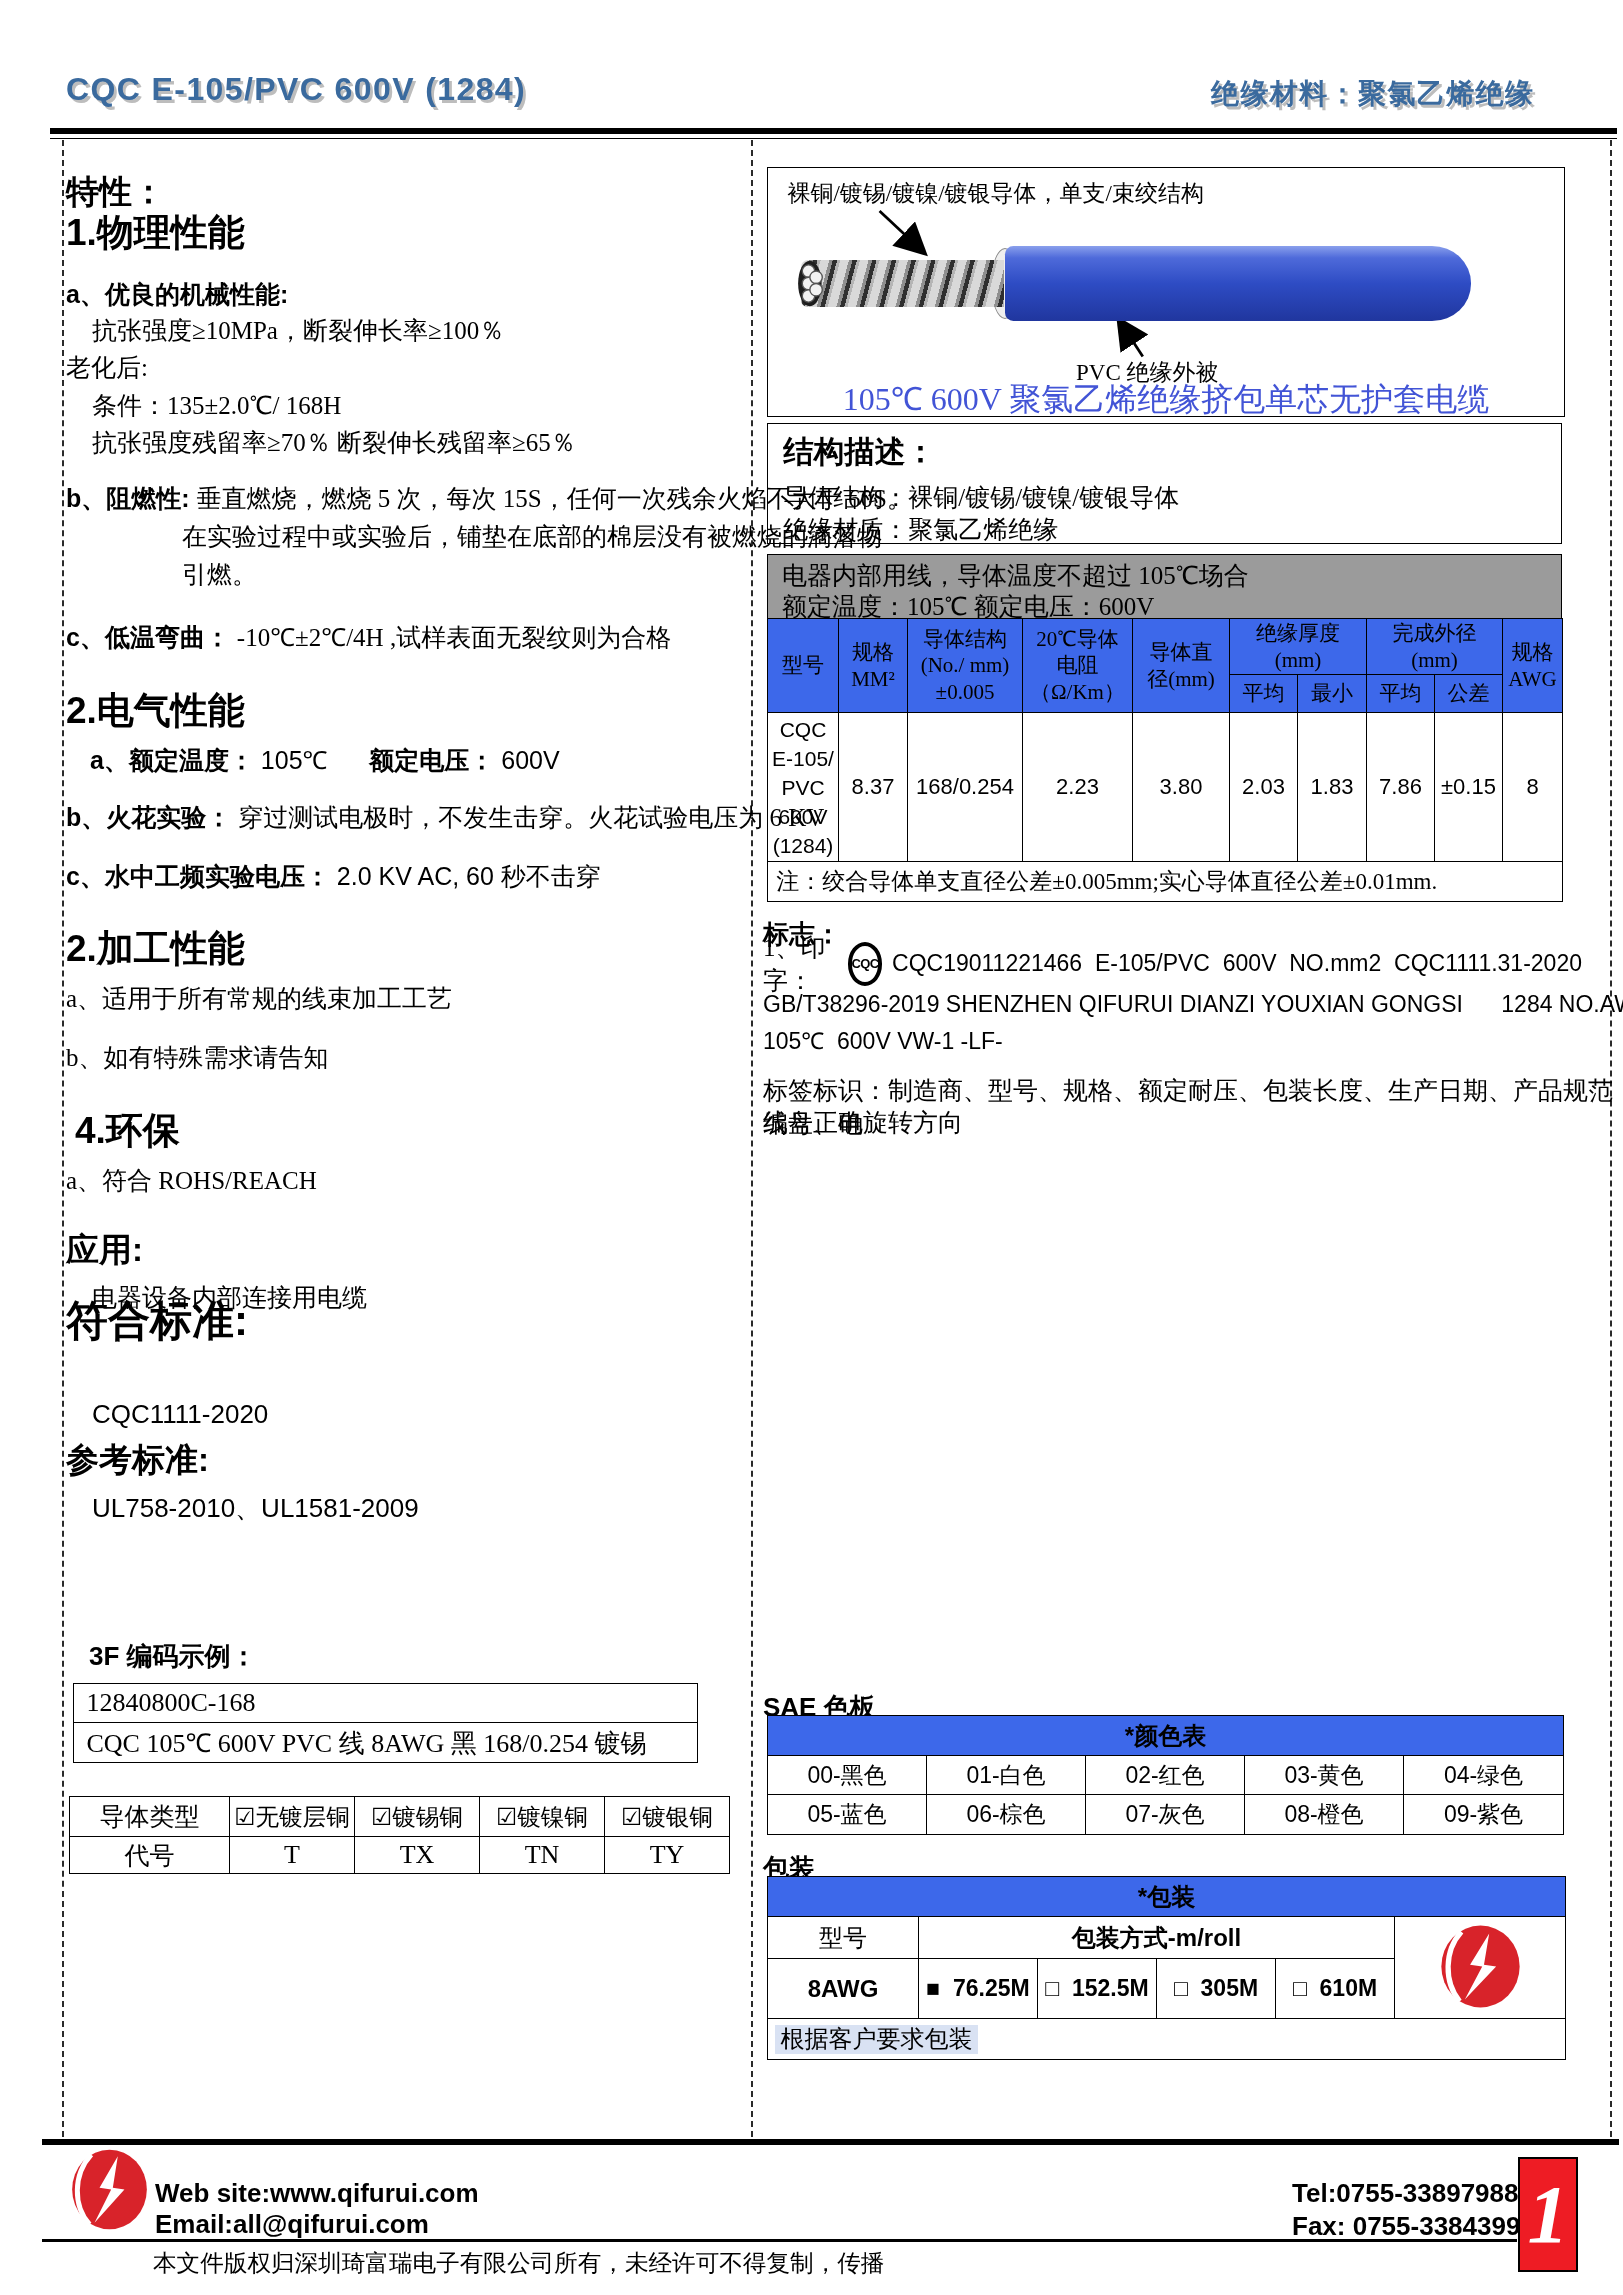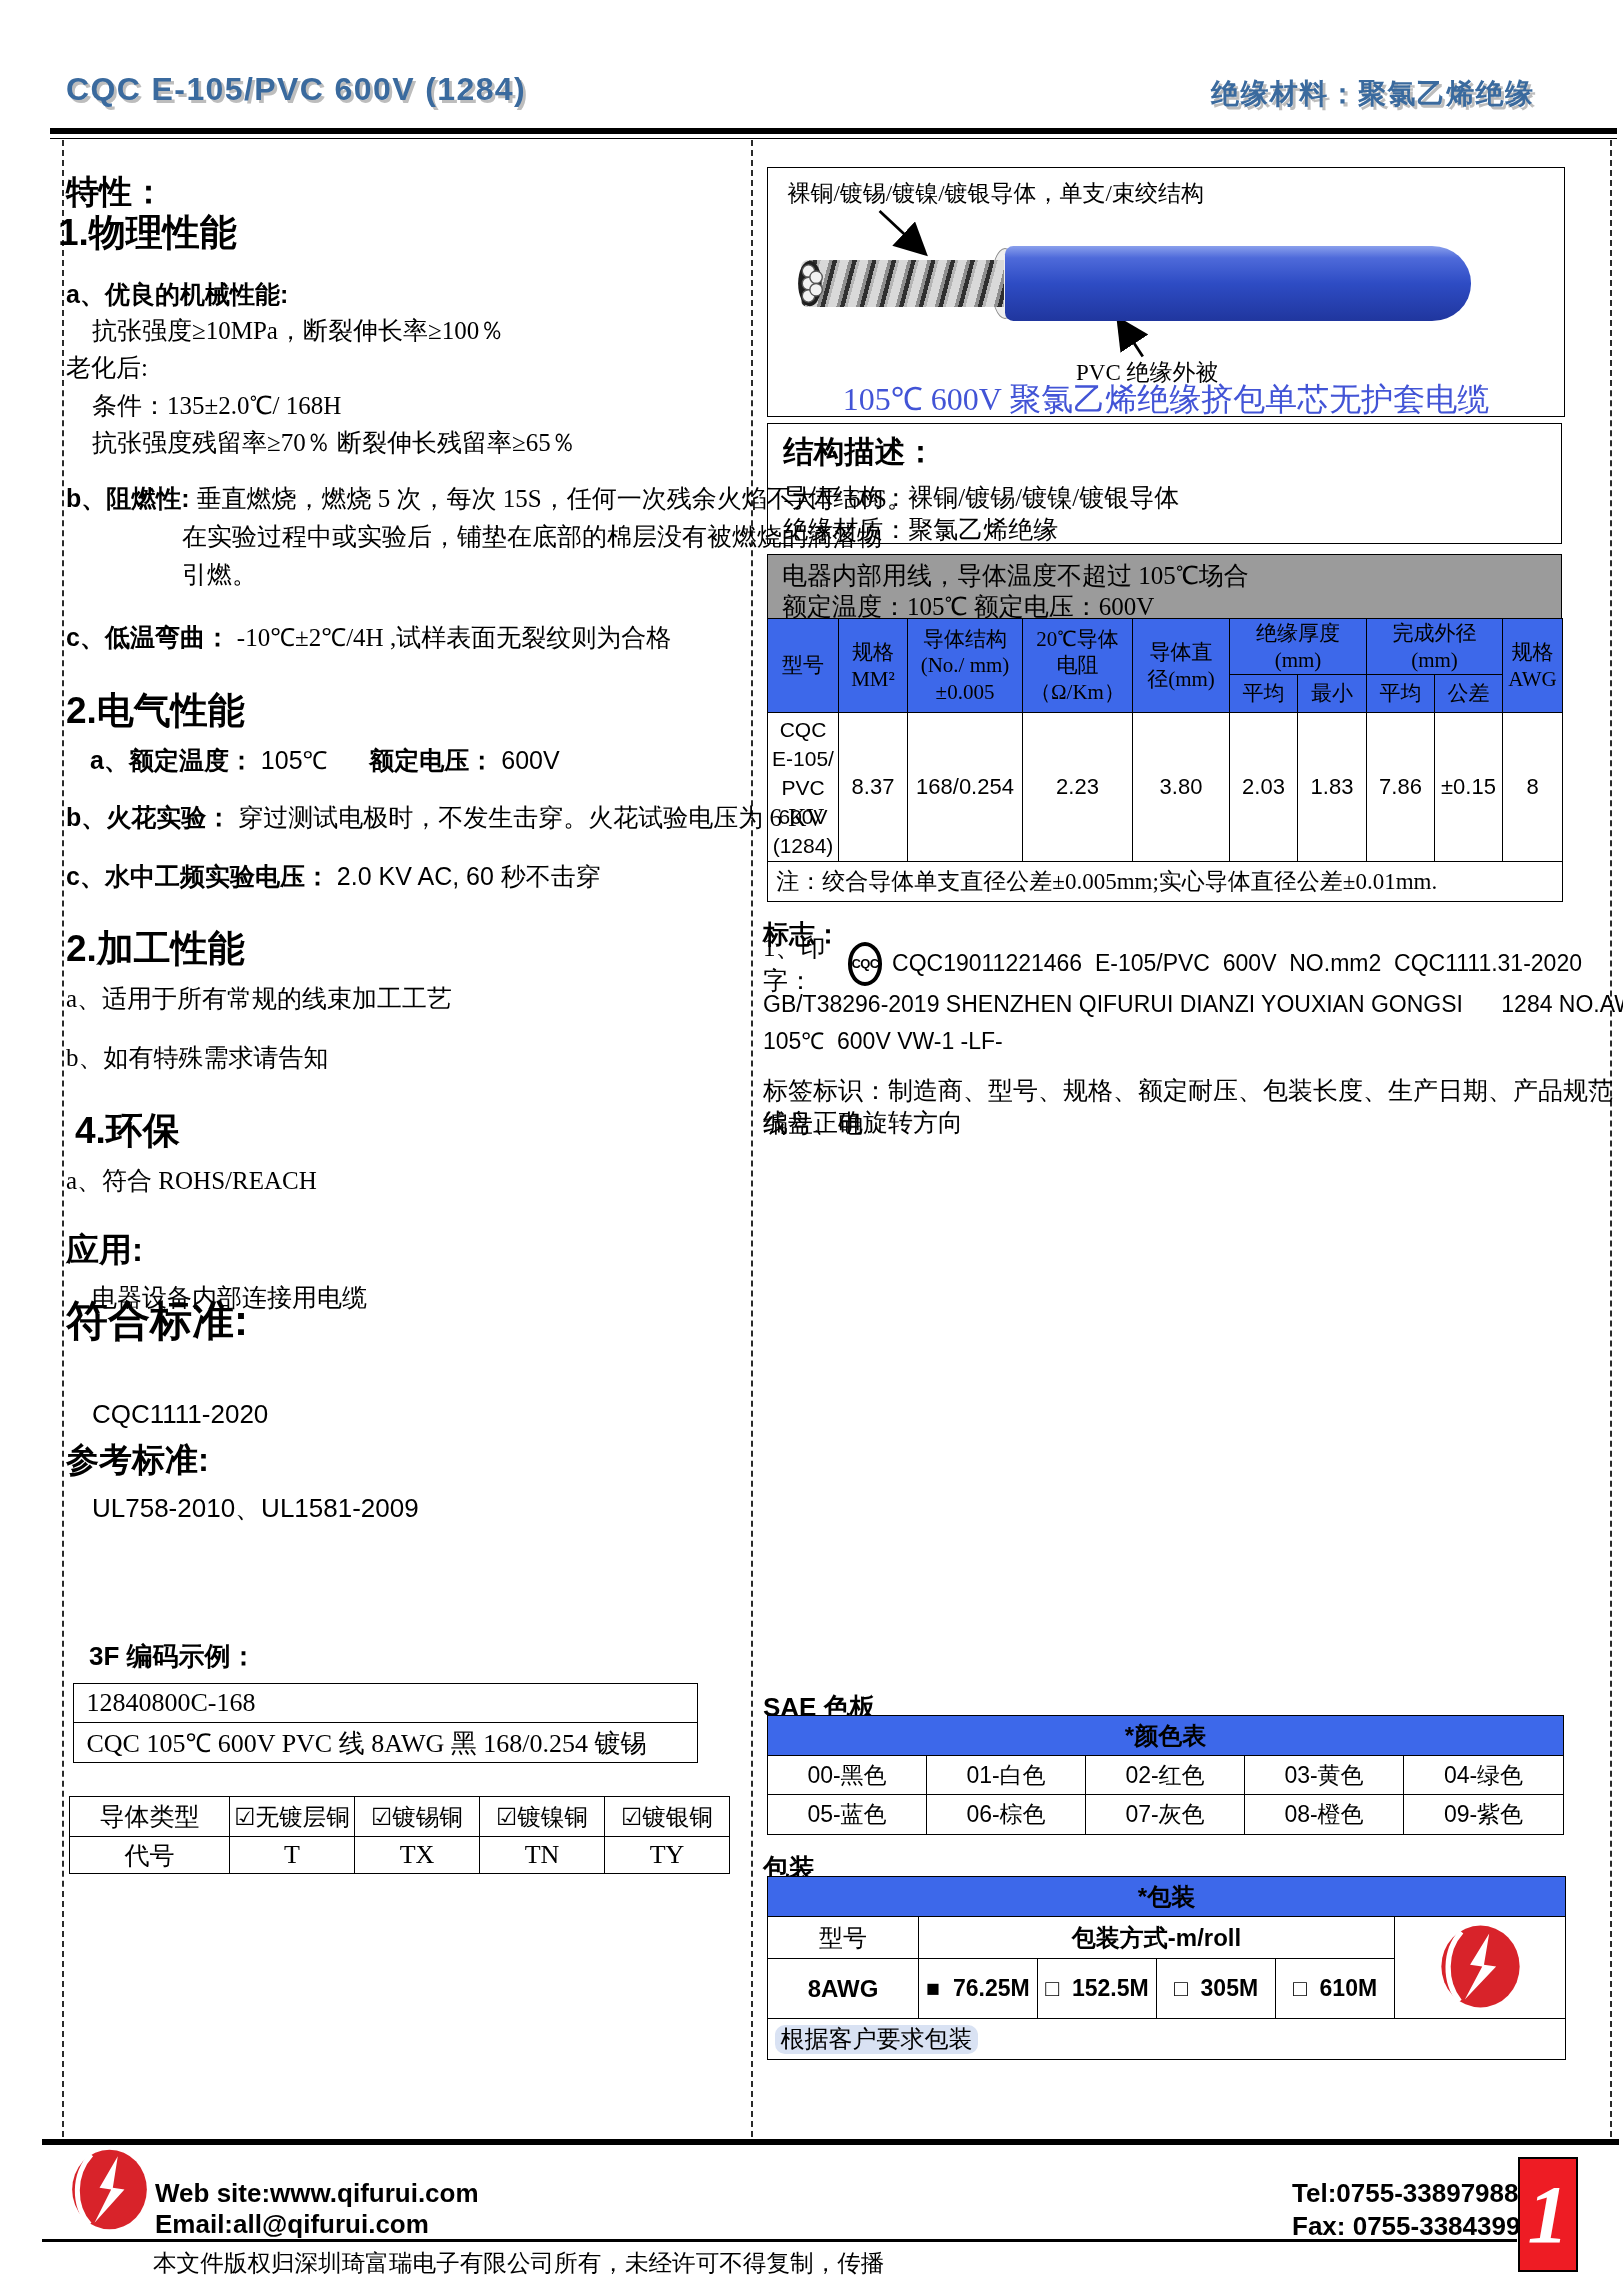--- a/index.html
+++ b/index.html
@@ -26,39 +26,39 @@
   
   .cablebox{border:1.4px solid #000;background:#fff;}
   .condu{background:repeating-linear-gradient(105deg,#d9d9d9 0 8.3px,#8f8f8f 8.3px 11.8px,#2f2f2f 11.8px 16px,#b5b5b5 16px 19px);}
   .bluebody{background:linear-gradient(180deg,#8aa0ec 0%,#4e6ada 16%,#2e4cc4 50%,#20369e 100%);
             border-radius:8.3px 39px 39px 8.3px / 8.3px 37px 37px 8.3px;}
   .whitering{background:#efefef;border:0.7px solid #8a8a8a;border-radius:50%;}
   .cqclogo{display:inline-flex;align-items:center;justify-content:center;width:36px;height:36px;
            border:4.2px solid #000;border-radius:50%;font-weight:bold;font-size:13px;letter-spacing:-0.7px;
            vertical-align:middle;margin:0 9.7px;background:#fff;}
   .grayband{background:#9b9b9b;border:1.4px solid #000;}
-  .hl{background:#d9e2f3;padding:1.4px 5.6px;border-radius:10px;}
+  .hl{background:#d9e2f3;padding:1.4px 5.6px;}
   .pagebox{background:#ee1c24;border:2.8px solid #000;display:flex;align-items:center;justify-content:center;}
 </style>
 </head>
 <body>
 
 <div class="page">
 
   <div class="abs hdr sans" style="left:66px;top:71px;font-size:32px;">CQC E-105/PVC 600V (1284)</div>
   <div class="abs hdr sans" style="left:1211px;top:75px;font-size:28px;">绝缘材料：聚氯乙烯绝缘</div>
   <div class="ruleThick"></div>
   <div class="ruleThin"></div>
 
   <div class="vdash" style="left:62px;"></div>
   <div class="vdash" style="left:751px;"></div>
   <div class="vdash" style="left:1610px;"></div>
 
   <div class="abs sans b" style="left:66px;top:149px;font-size:33px;margin-top:21px;">特性：</div>
-  <div class="abs sans b" style="left:58px;top:208px;font-size:37px;text-align:right;">1.物理性能</div>
+  <div class="abs sans b" style="left:66px;top:208px;font-size:37px;text-align:right;">1.物理性能</div>
   <div class="abs sans b" style="left:66px;top:278px;font-size:25px;">a、优良的机械性能:</div>
   <div class="abs serif" style="left:92px;top:314px;font-size:25px;">抗张强度≥10MPa，断裂伸长率≥100％</div>
   <div class="abs serif" style="left:66px;top:351px;font-size:25px;">老化后:</div>
   <div class="abs serif" style="left:92px;top:389px;font-size:25px;">条件：135±2.0℃/ 168H</div>
   <div class="abs serif" style="left:92px;top:426px;font-size:25px;">抗张强度残留率≥70％  断裂伸长残留率≥65％</div>
   <div class="abs" style="left:66px;top:482px;font-size:25px;">
     <span class="sans b">b、阻燃性:</span>
     <span class="serif">垂直燃烧，燃烧 5 次，每次 15S，任何一次残余火焰不大于 60S。</span>
   </div>
   <div class="abs serif" style="left:182px;top:520px;font-size:25px;">在实验过程中或实验后，铺垫在底部的棉层没有被燃烧的滴落物</div>

